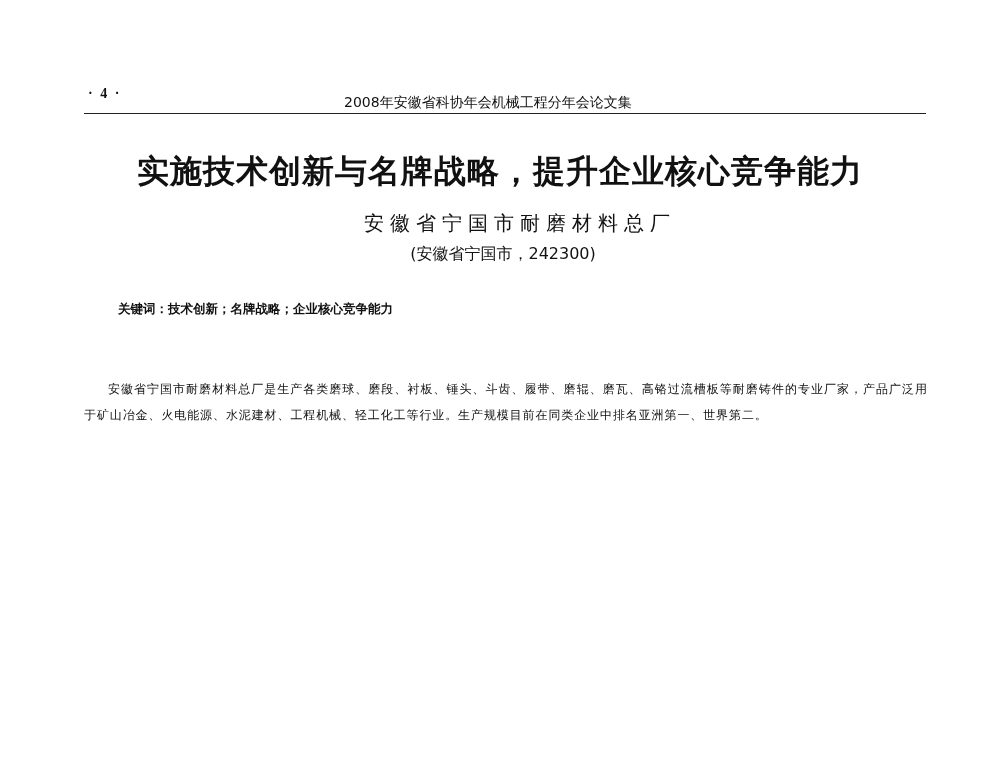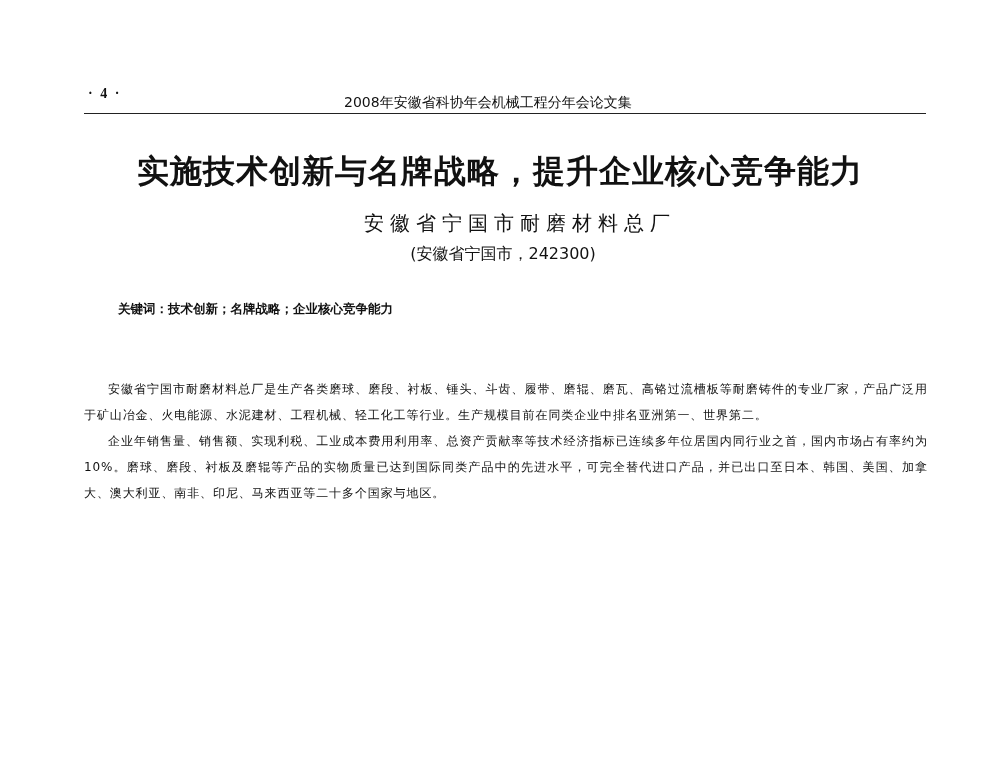--- a/index.html
+++ b/index.html
@@ -118,14 +118,13 @@
 <h1 class="paper-title" style="margin:0;">实施技术创新与名牌战略，提升企业核心竞争能力</h1>
 <div class="author">安徽省宁国市耐磨材料总厂</div>
 <div class="affiliation">(安徽省宁国市，242300)</div>
 
 <div class="keywords">
   <span>关键词：</span><span>技术创新；名牌战略；企业核心竞争能力</span>
 </div>
 
 <div class="body-text">
   <p>安徽省宁国市耐磨材料总厂是生产各类磨球、磨段、衬板、锤头、斗齿、履带、磨辊、磨瓦、高铬过流槽板等耐磨铸件的专业厂家，产品广泛用于矿山冶金、火电能源、水泥建材、工程机械、轻工化工等行业。生产规模目前在同类企业中排名亚洲第一、世界第二。</p>
-  <p>企业年销售量、销售额、实现利税、工业成本费用利用率、总资产贡献率等技术经济指标已连续多年位居国内同行业之首，国内市场占有率约为10%。磨球、磨段、衬板及磨辊等产品的实物质量已达到国际同类产品中的先进水平，可完全替代进口产品，并已出口至日本、韩国、美国、加拿大、澳大利亚、南非、印尼、马来西亚等二十多个国家与地区。</p>
 </div>
 
 </body></html>

